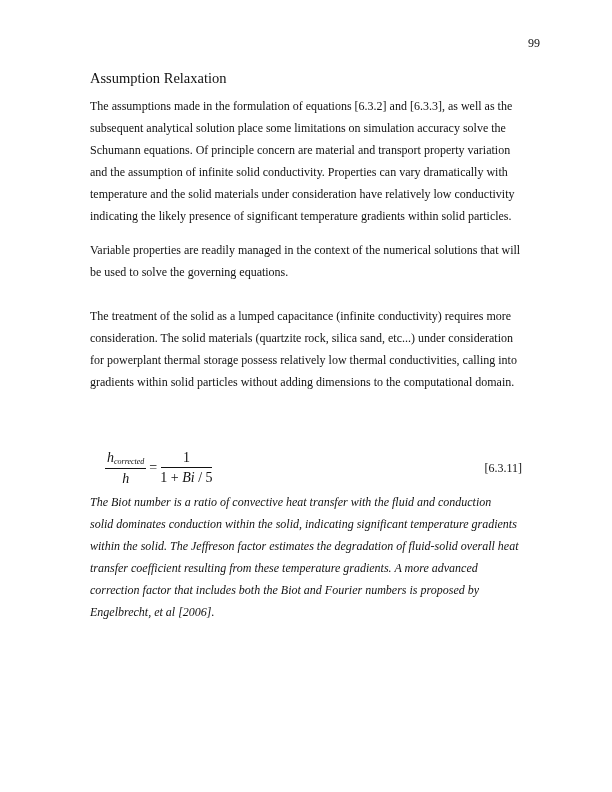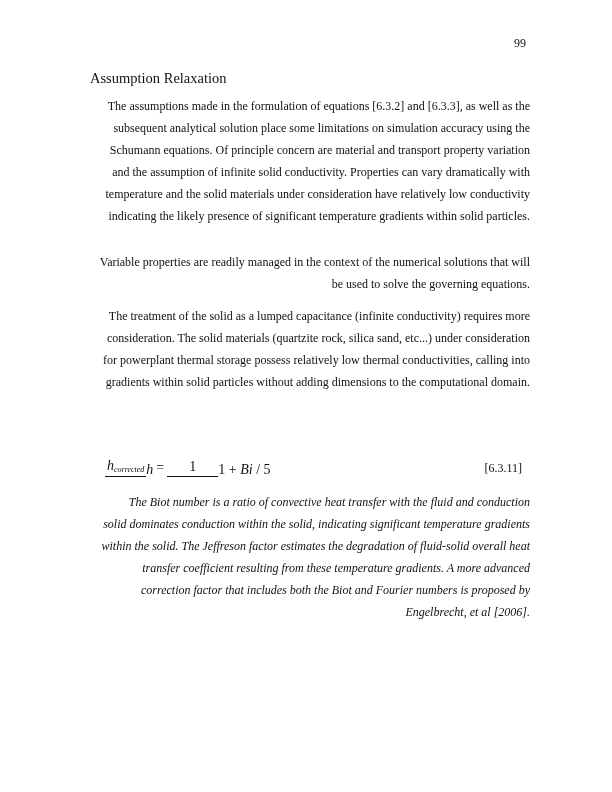--- a/index.html
+++ b/index.html
@@ -11,59 +11,58 @@
       width: 612px;
       height: 792px;
       position: relative;
       overflow: hidden;
       font-family: "Liberation Serif", "DejaVu Serif", serif;
       color: #111111;
     }
     .page-number {
       position: absolute;
       top: 36px;
-      right: 86px;
+      right: 72px;
       font-size: 12px;
     }
     .section-title {
       position: absolute;
       left: 90px;
       top: 70px;
       font-size: 14.5px;
       text-underline-offset: 2px;
     }
     .para {
       position: absolute;
       left: 90px;
       width: 440px;
       font-size: 12px;
       line-height: 22px;
-      text-align: right;
     }
     .para .line {
       display: block;
       white-space: nowrap;
     }
     #p1 { top: 95px; }
-    #p2 { top: 239px; margin-top: 12px; }
+    #p2 { top: 239px; }
     #p3 { top: 305px; }
     #p4 { top: 491px; font-style: italic; }
 
     .equation {
       position: absolute;
       left: 105px;
       top: 448px;
       height: 40px;
       display: flex;
       align-items: center;
       font-size: 14px;
     }
     .frac {
       display: inline-flex;
-      flex-direction: row;
+      flex-direction: column;
       align-items: center;
       line-height: 1;
     }
     .frac .num {
       padding: 0 2px 2px 2px;
       border-bottom: 1px solid #111;
     }
     .frac .den {
       padding-top: 3px;
     }
@@ -80,21 +79,21 @@
 </head>
 <body>
 
 <div>
   <div class="page-number">99</div>
 
   <div class="section-title">Assumption Relaxation</div>
 
   <div class="para" id="p1">
     <span class="line">The assumptions made in the formulation of equations [6.3.2] and [6.3.3], as well as the</span>
-    <span class="line">subsequent analytical solution place some limitations on simulation accuracy using the</span>
+    <span class="line">subsequent analytical solution place some limitations on simulation accuracy solve the</span>
     <span class="line">Schumann equations.  Of principle concern are material and transport property variation</span>
     <span class="line">and the assumption of infinite solid conductivity.  Properties can vary dramatically with</span>
     <span class="line">temperature and the solid materials under consideration have relatively low conductivity</span>
     <span class="line">indicating the likely presence of significant temperature gradients within solid particles.</span>
   </div>
 
   <div class="para" id="p2">
     <span class="line">Variable properties are readily managed in the context of the numerical solutions that will</span>
     <span class="line">be used to solve the governing equations.</span>
   </div>

